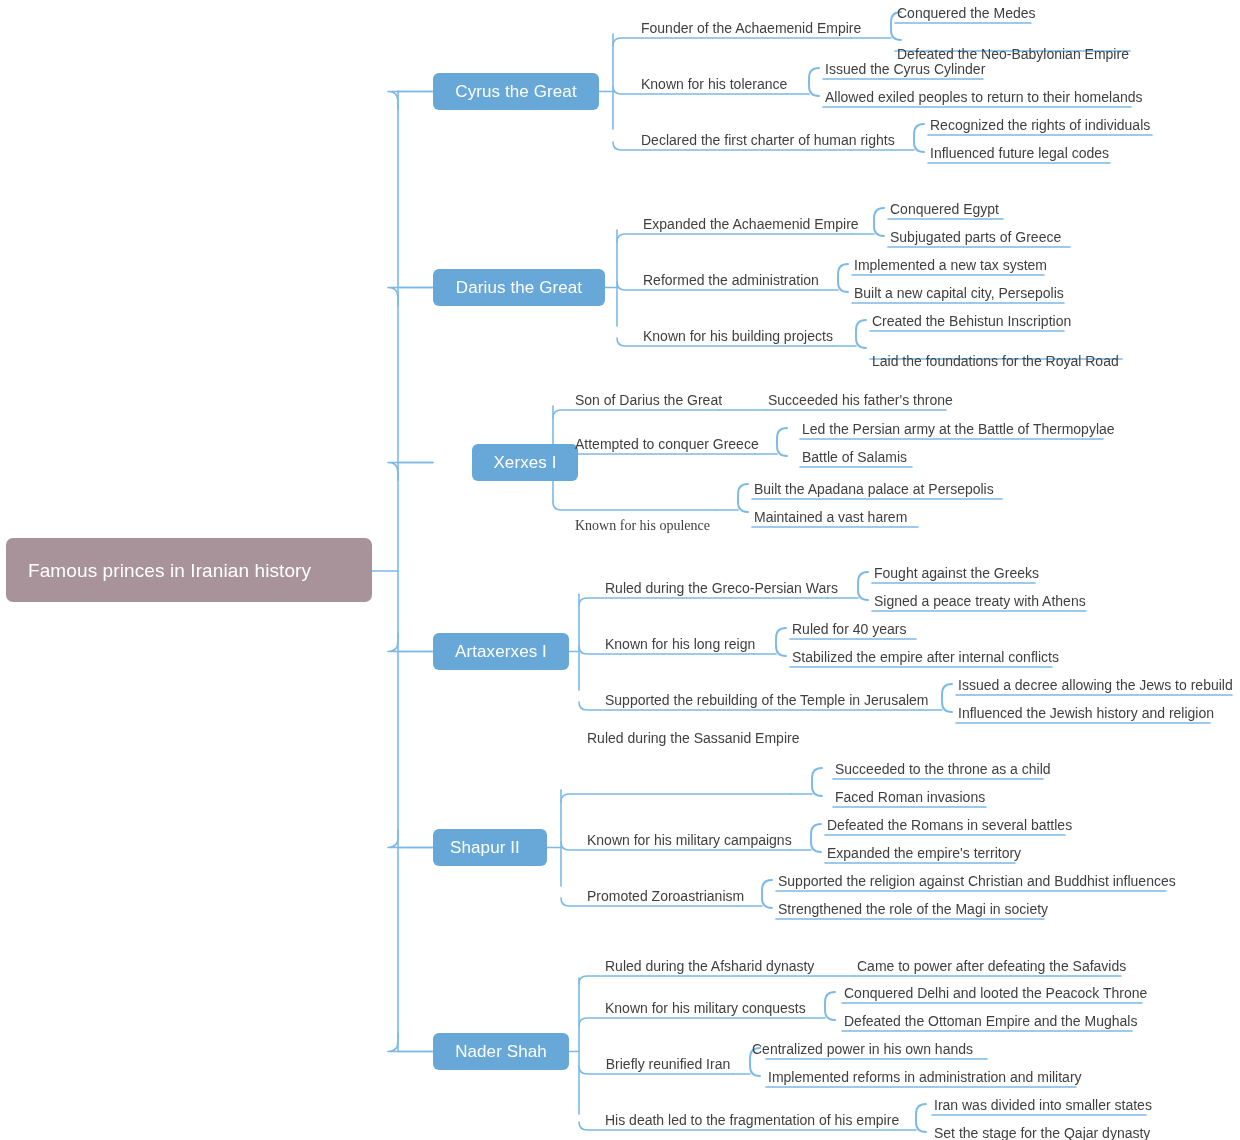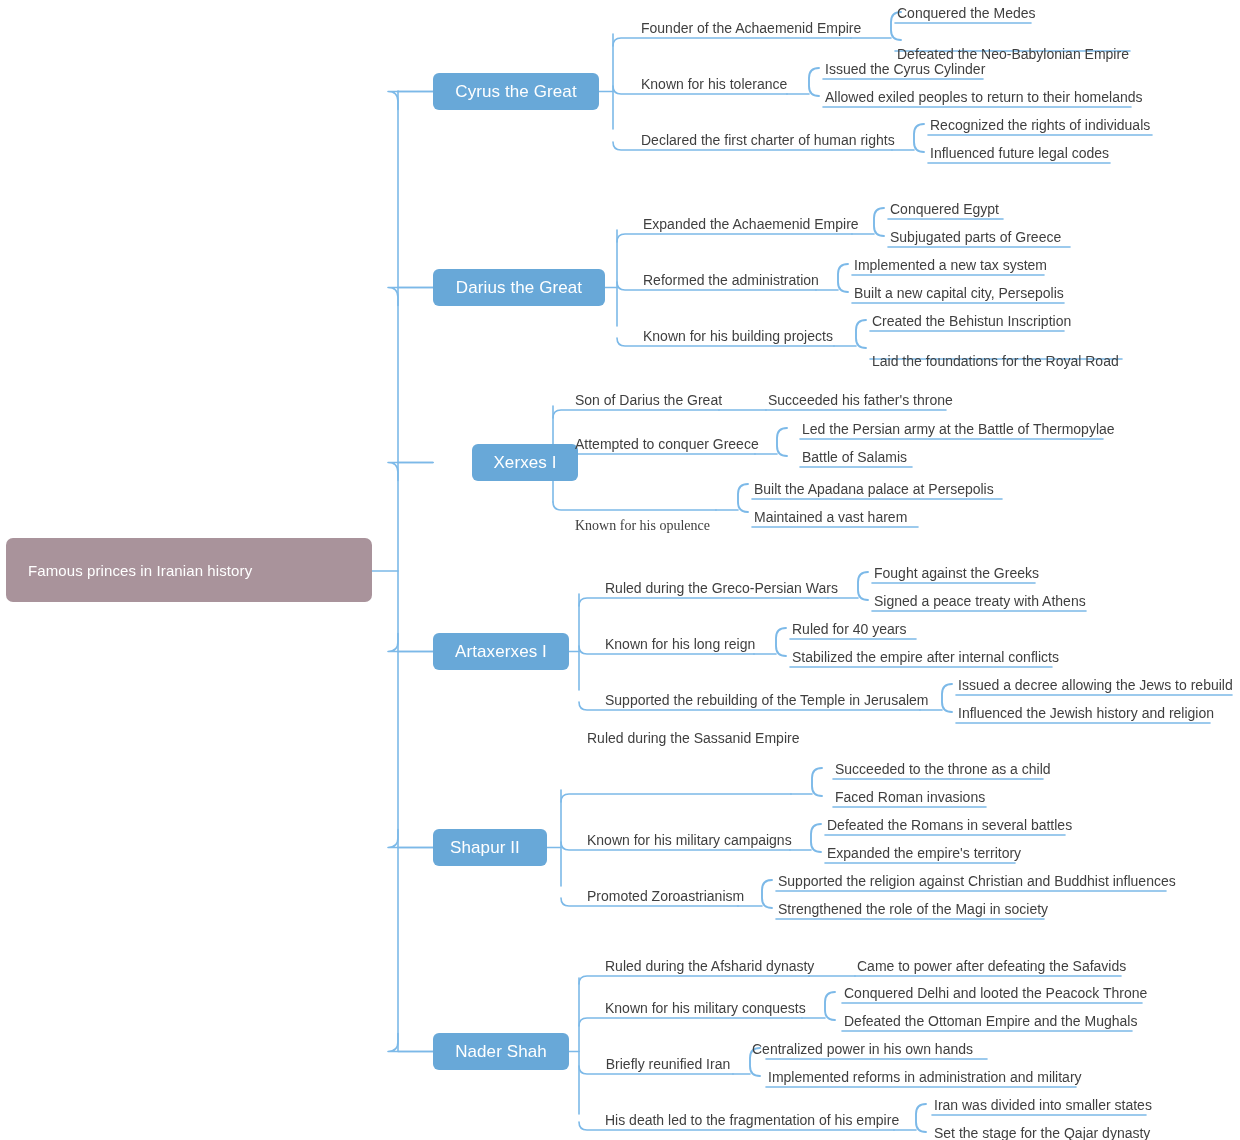--- a/index.html
+++ b/index.html
@@ -29,21 +29,21 @@
   }
   .node {
     position: absolute;
     white-space: nowrap;
     box-sizing: border-box;
   }
   
   .node.root {
     border-radius: 7px;
     color: #ffffff;
-    font-size: 15px;
+    font-size: 19px;
     line-height: 1;
     display: flex;
     align-items: center;
     padding: 0 22px;
     letter-spacing: 0.1px;
   }
   
   .node.branch {
     border-radius: 6px;
     color: #ffffff;

